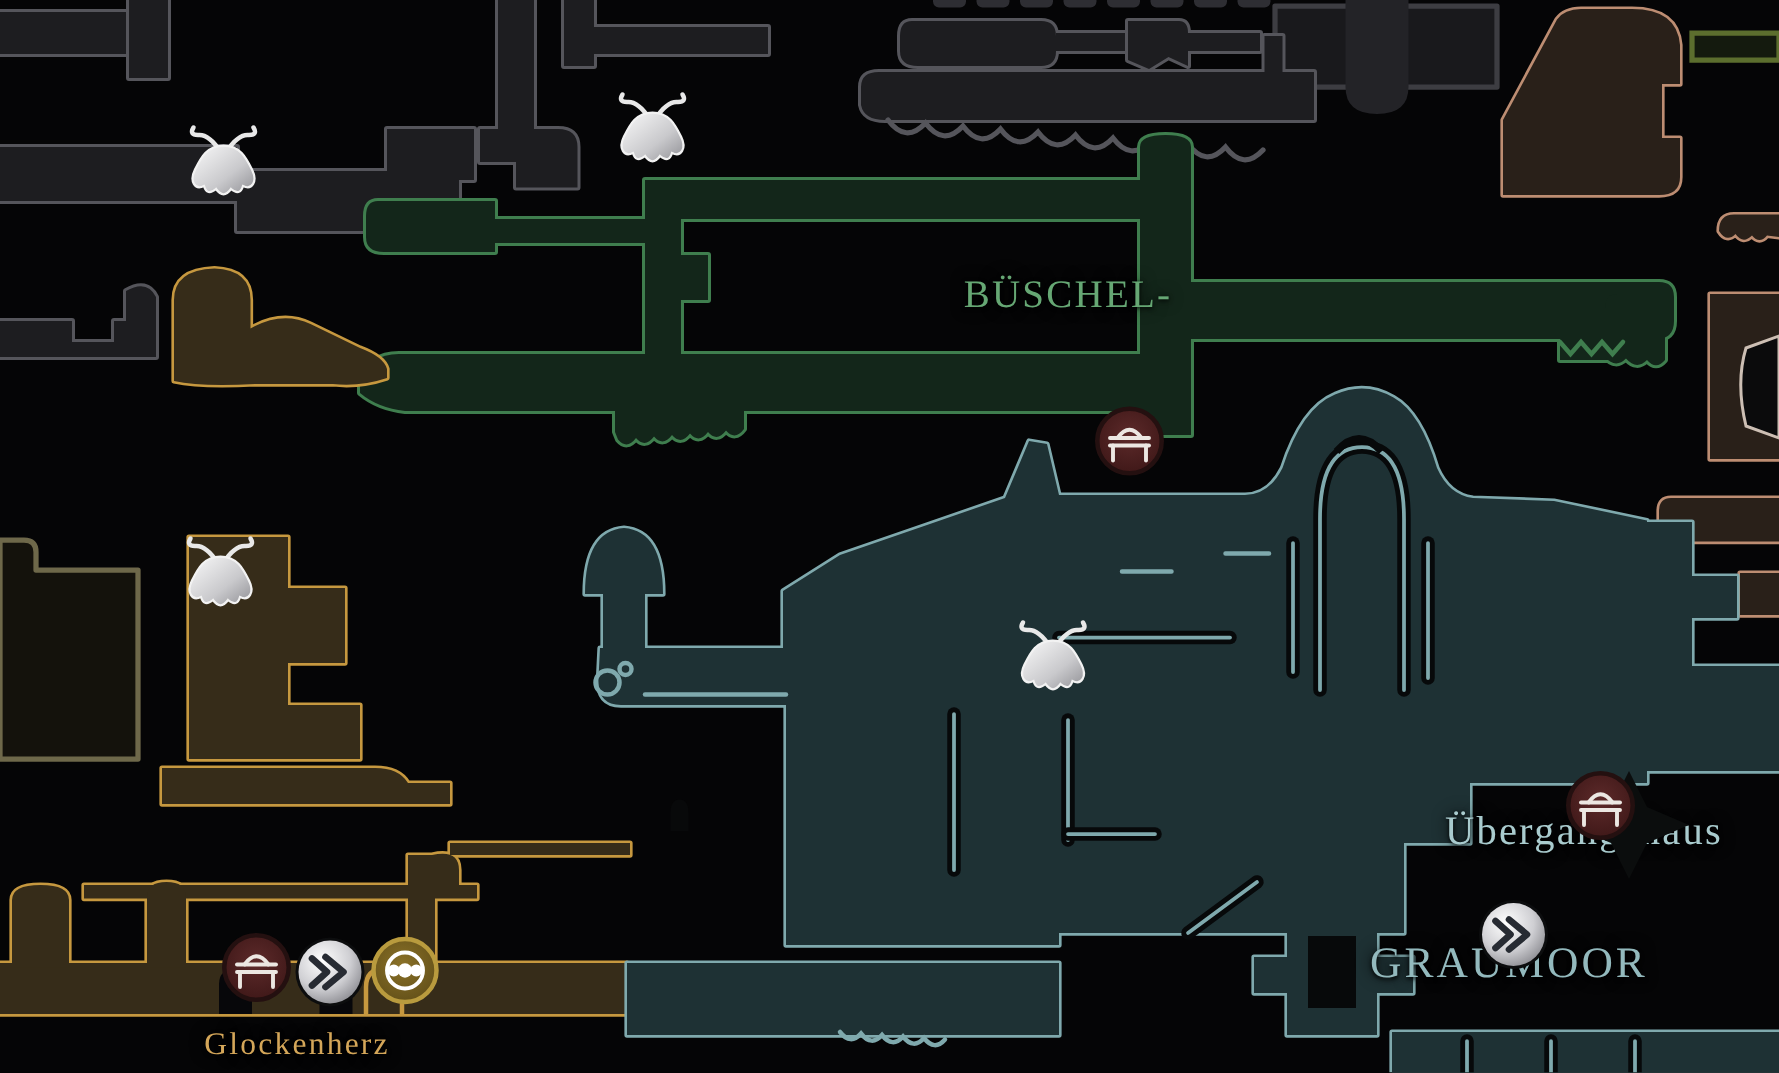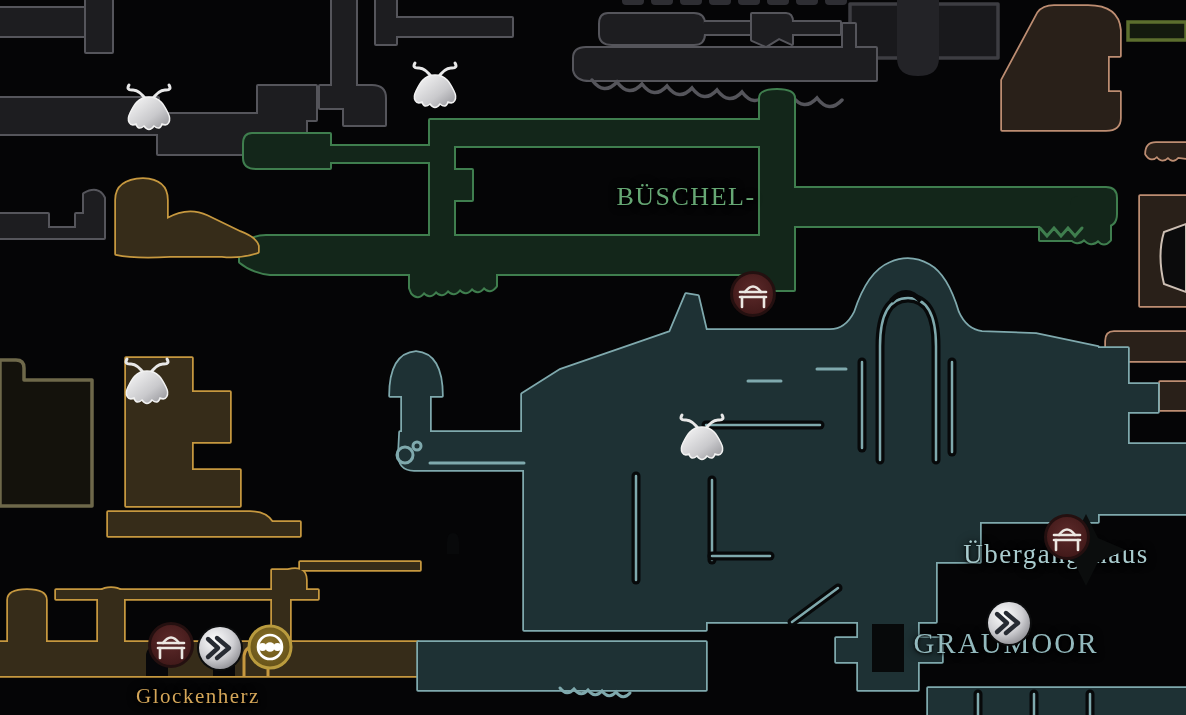--- a/index.html
+++ b/index.html
@@ -278,21 +278,21 @@
     <path class="tealLine" d="M748,381 H781 M817,369 H846"></path>
     <path class="tealLine" d="M430,463 H524"></path>
     <circle cx="405" cy="455" r="8" fill="none" class="tealLine"></circle>
     <circle cx="417" cy="446" r="4" fill="none" class="tealLine"></circle>
     <path d="M447,554 V542 Q447,533 453,533 Q459,533 459,542 V554 Z" fill="#08090a"></path>
     <rect x="872" y="624" width="32" height="48" fill="#07090a"></rect>
     <path class="tealLine" d="M560,688 q7,9 14,1 q7,9 14,1 q7,9 14,1 q7,9 14,1 q7,9 14,1"></path>
   </g>
 </svg>
 
-<div class="label lbl-thicket" style="left:686px;top:196px;">
+<div class="label lbl-thicket" style="left:712px;top:196px;">
   <div>BÜSCHEL-</div>
 </div>
 <div class="label lbl-halfway" style="left:1056px;top:554px;">Übergangshaus</div>
 <div class="label lbl-greymoor" style="left:1006px;top:643px;">GRAUMOOR</div>
 <div class="label lbl-bellheart" style="left:198px;top:696px;">Glockenherz</div>
 
 <div class="icon" style="left:1042px;top:512px;">
   <svg width="88" height="76" viewBox="-44 -38 88 76">
     <path d="M0,-36 L12,-12 L40,0 L12,12 L0,36 L-12,12 L-40,0 L-12,-12 Z" fill="#0b0d0d"></path>
   </svg>

